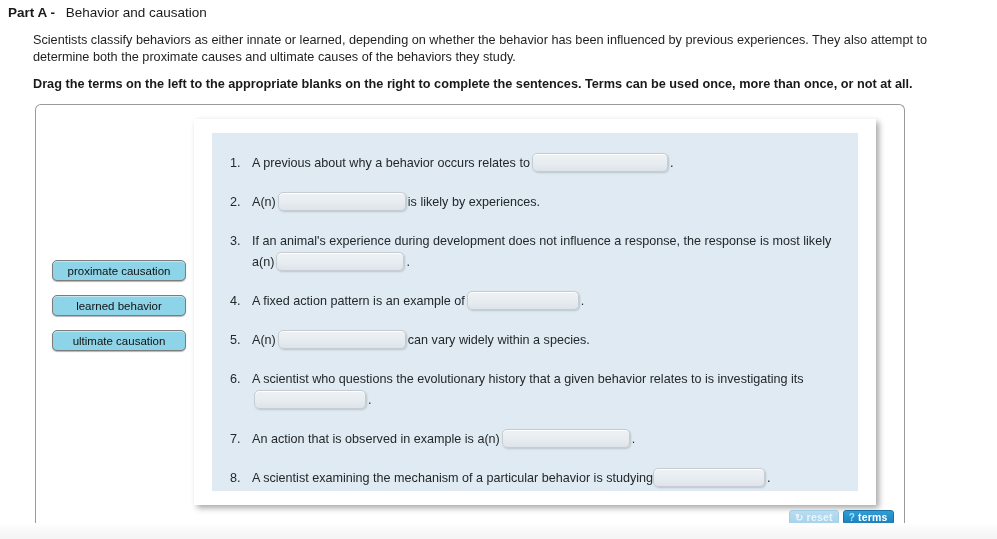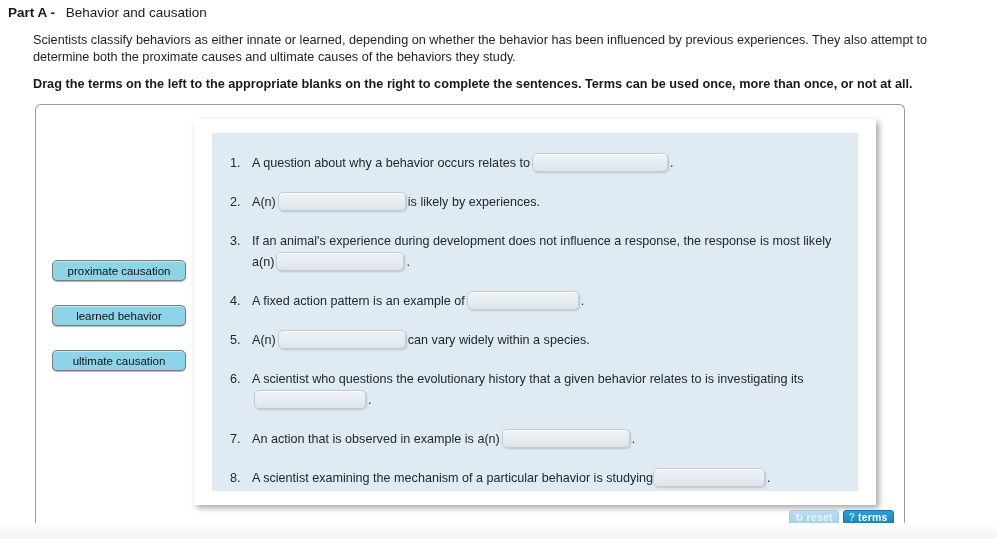--- a/index.html
+++ b/index.html
@@ -85,21 +85,21 @@
   .term-stack {
     position: absolute;
     left: 51px;
     top: 259px;
     width: 136px;
   }
   .term-tile {
     position: relative;
     width: 134px;
     height: 21px;
-    margin-bottom: 24px;
+    margin-bottom: 14px;
     border: 1px solid #7c7c7c;
     border-radius: 5px;
     background: #8ed4e8;
     box-shadow: 0 1px 1px rgba(0,0,0,0.30), inset 0 1px 0 rgba(255,255,255,0.45);
     font-size: 11.5px;
     line-height: 21px;
     text-align: center;
     color: #101010;
     cursor: move;
     box-sizing: border-box;
@@ -224,21 +224,21 @@
     <div class="term-tile">learned behavior</div>
     <div class="term-tile">ultimate causation</div>
   </div>
 
   <div class="inner-frame" style="position:absolute; left:158px; top:14px;">
     <div class="question-area">
       <ul class="q-list">
 
         <li class="q-item">
           <span class="q-num">1.</span>
-          <span class="q-text">A question about why a behavior occurs relates to</span><span class="blank w-lg"></span><span class="q-text">.</span>
+          <span class="q-text">A previous about why a behavior occurs relates to</span><span class="blank w-lg"></span><span class="q-text">.</span>
         </li>
 
         <li class="q-item">
           <span class="q-num">2.</span>
           <span class="q-text">A(n)</span><span class="blank w-md"></span><span class="q-text">is likely by experiences.</span>
         </li>
 
         <li class="q-item">
           <span class="q-num">3.</span>
           <span class="q-text">If an animal's experience during development does not influence a response, the response is most likely a(n)</span><span class="blank w-md"></span><span class="q-text">.</span>

